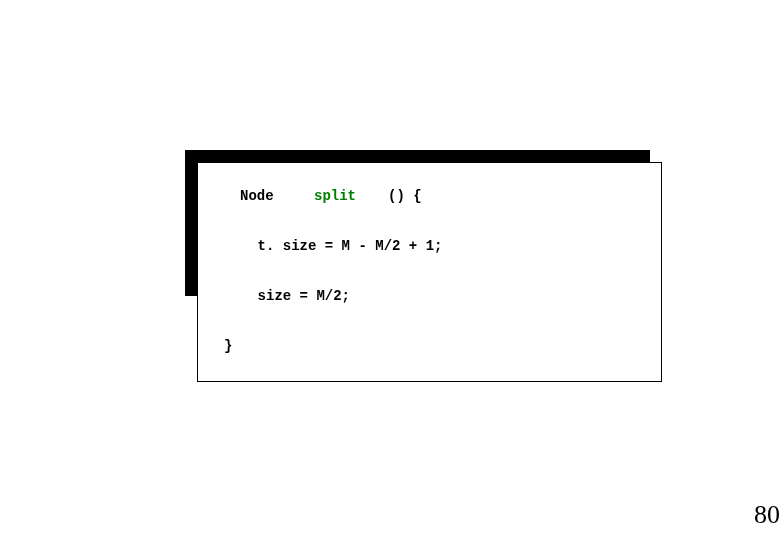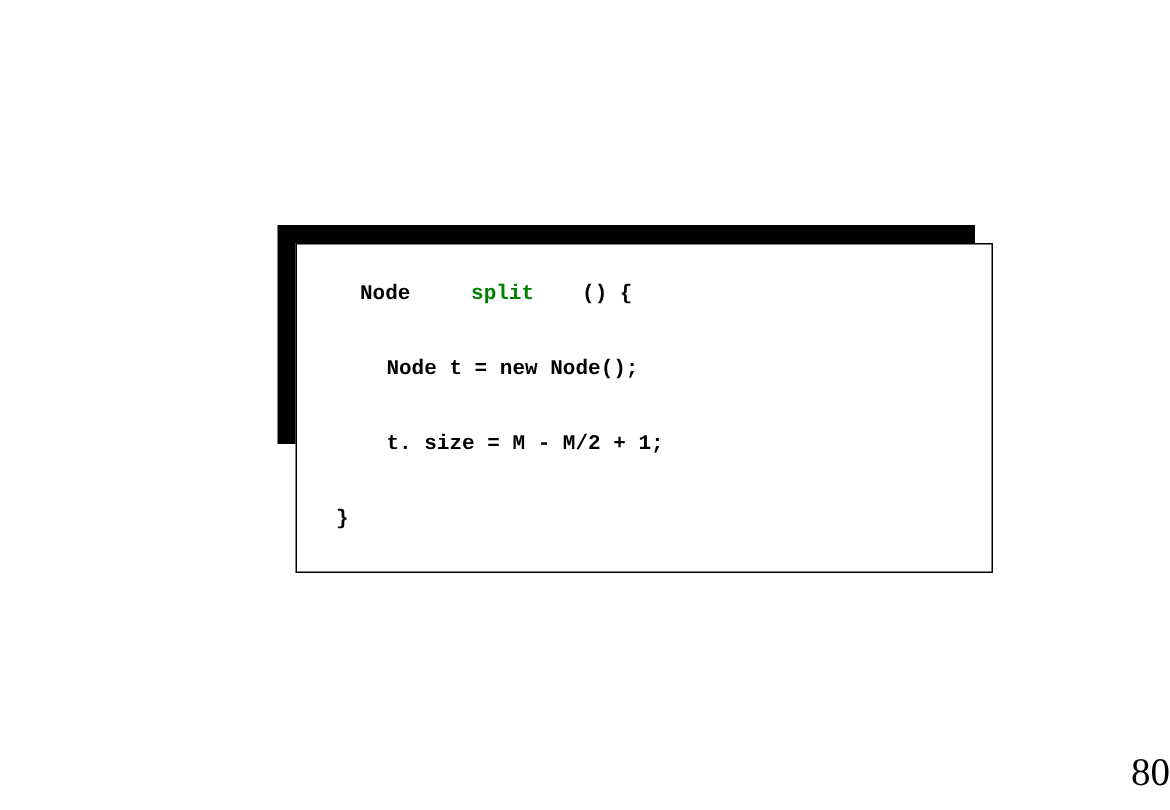--- a/index.html
+++ b/index.html
@@ -44,19 +44,19 @@
     color: #000000;
   }
 </style>
 </head>
 <body>
 
 <div class="code-box-wrapper">
   <div class="code-box-shadow"></div>
   <div class="code-box">
     <div class="code-line"><span>Node </span><span class="method-name">split</span><span>() {</span></div>
-    <div class="code-line">    Node t = new Node();</div>
     <div class="code-line">    t. size = M - M/2 + 1;</div>
+    <div class="code-line">    size = M/2;</div>
     <div class="code-line">}</div>
   </div>
 </div>
 
 <div class="page-number">80</div>
 
 </body></html>

